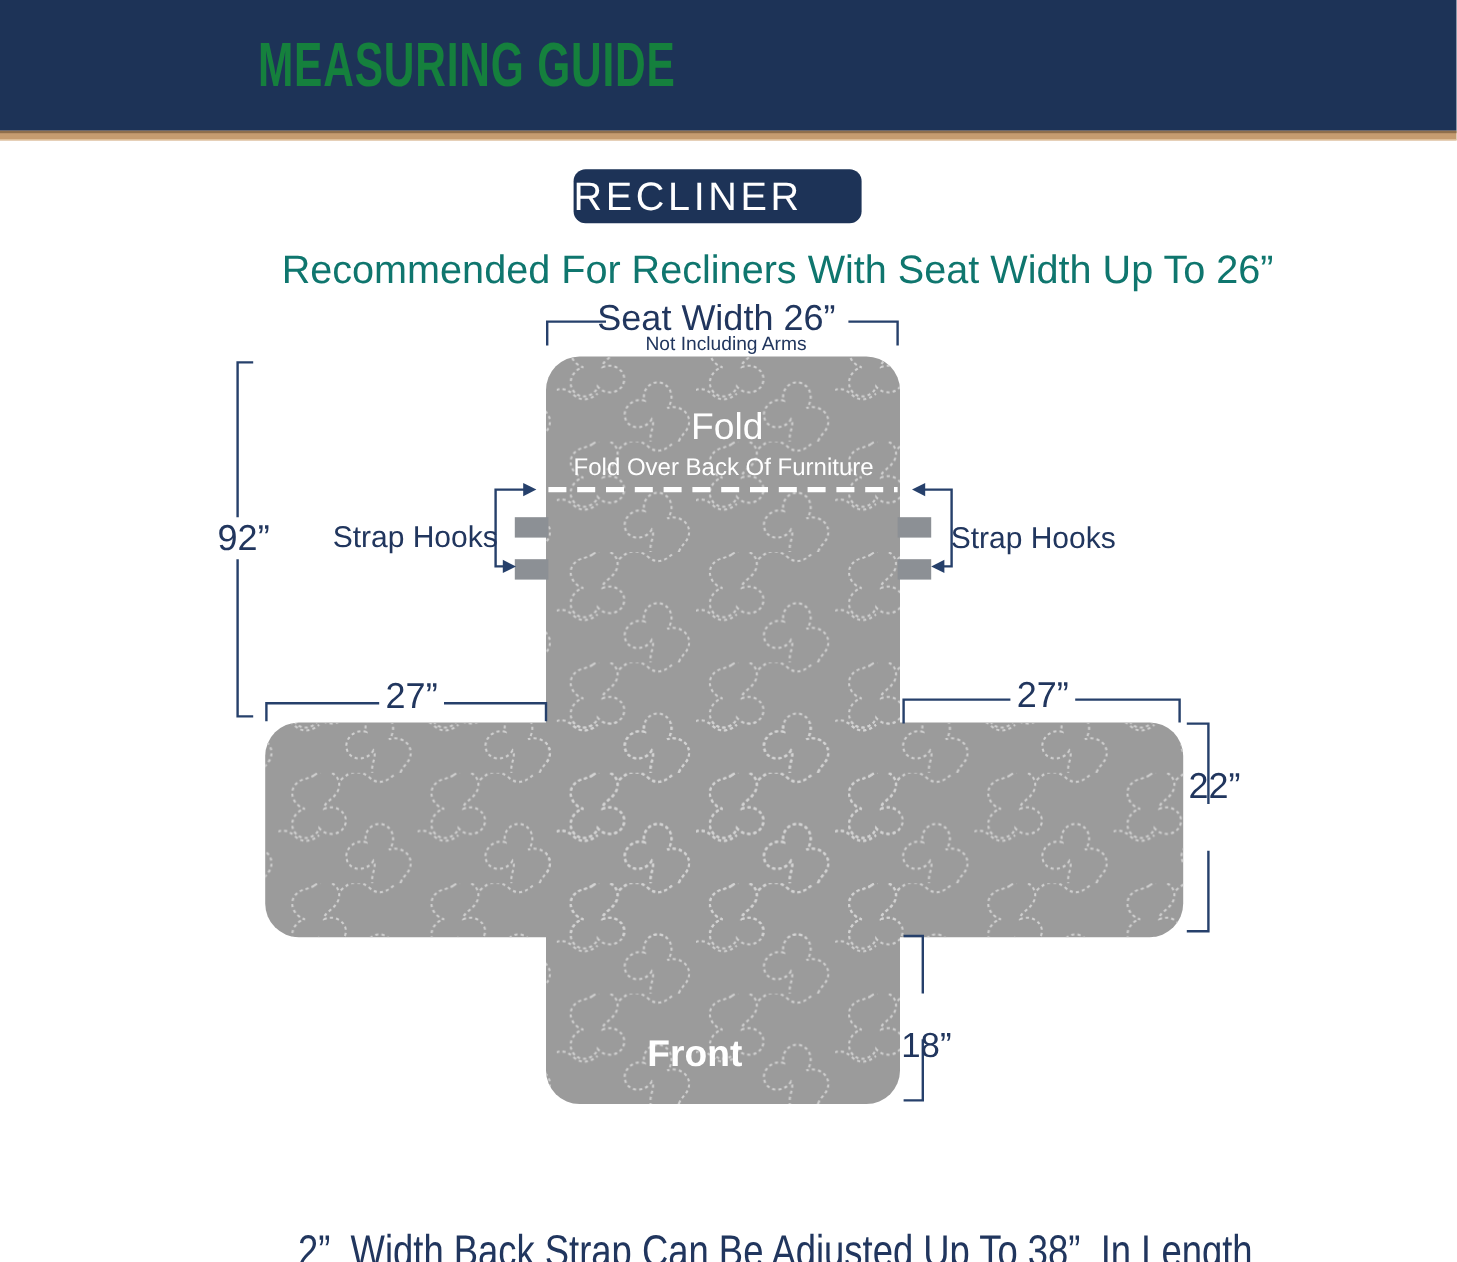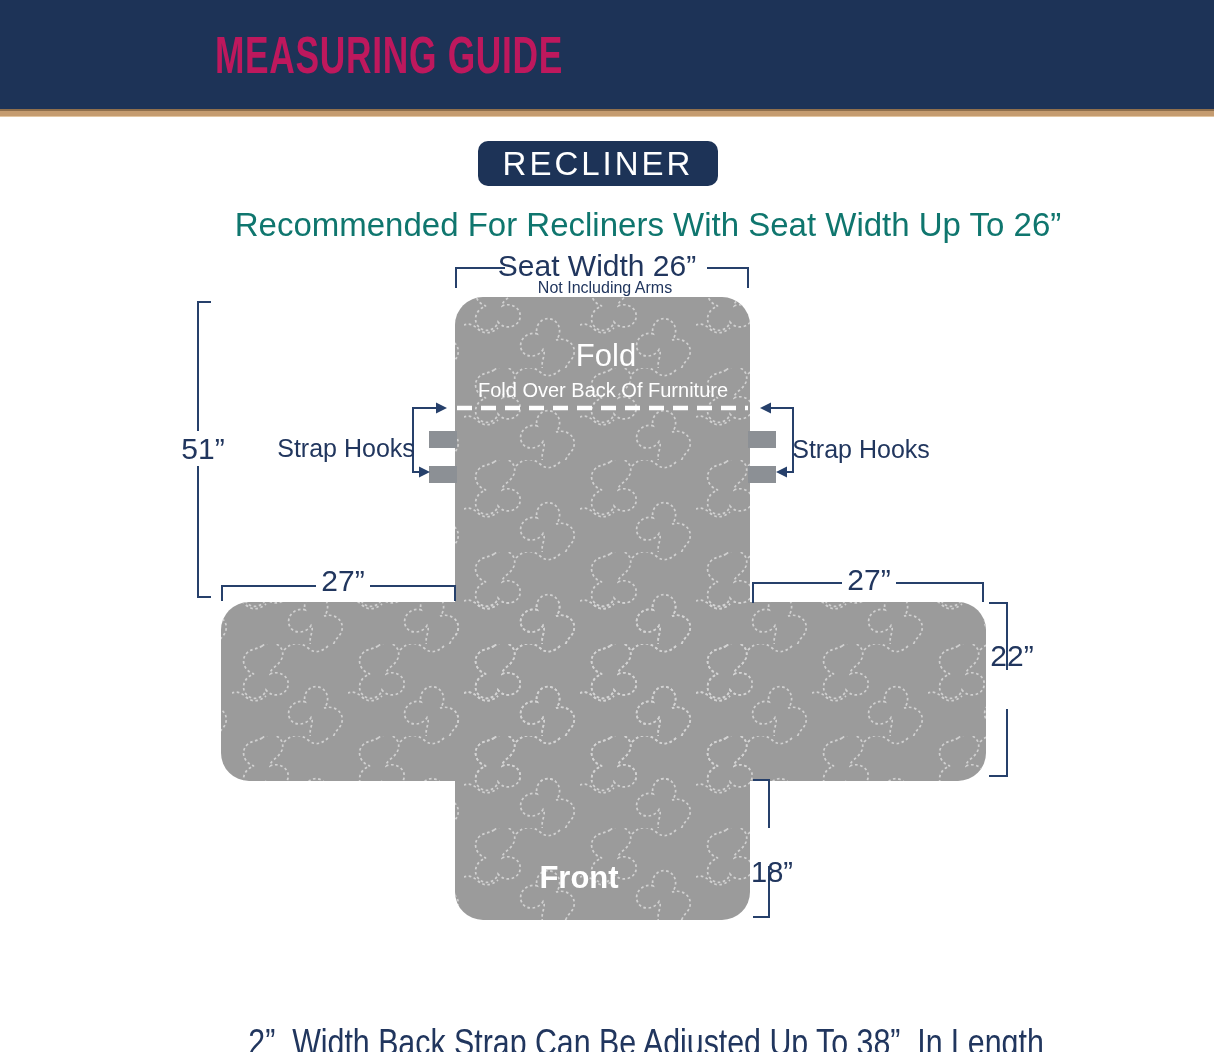--- a/index.html
+++ b/index.html
@@ -3,29 +3,29 @@
 <meta charset="utf-8">
 <style>
   html,body{margin:0;padding:0;background:#ffffff;}
   #stage{
     position:relative;width:1214px;height:1052px;background:#ffffff;overflow:hidden;
     font-family:"Liberation Sans", sans-serif;color:#21365e;
   }
   
   .header-bar{position:absolute;left:0;top:0;width:1214px;height:109px;background:#1d3357;}
   .brand{position:absolute;top:0;height:109px;display:flex;align-items:center;justify-content:center;
-         color:#be185d;font-weight:700;font-size:52px;letter-spacing:1px;white-space:nowrap;}
+         color:#15803d;font-weight:700;font-size:52px;letter-spacing:1px;white-space:nowrap;}
   .brand>span{display:inline-block;transform:scaleX(0.68);}
   .brand.left{left:89px;width:600px;}
   .brand.right{left:593px;width:600px;}
   .divider{position:absolute;left:0;top:109px;width:1214px;height:8px;background:#c59c70;
            border-top:2px solid #8f6f4c;border-bottom:1px solid #e3c6a2;box-sizing:border-box;}
   
   .badge{position:absolute;left:478px;top:141px;width:240px;height:45px;background:#1d3357;border-radius:10px;
-         display:flex;align-items:center;justify-content:center;color:#ffffff;font-size:33px;letter-spacing:3px;}
+         display:flex;align-items:center;justify-content:flex-start;color:#ffffff;font-size:33px;letter-spacing:3px;}
   .subtitle{position:absolute;left:181px;top:206px;width:934px;text-align:center;font-size:33px;color:#0f766e;white-space:nowrap;}
   
   svg.diagram{position:absolute;left:0;top:0;}
   .dim{stroke:#26406b;stroke-width:2;fill:none;stroke-linecap:square;}
   .arrow{fill:#26406b;stroke:none;}
   .qp{stroke:#d3d3d3;stroke-width:1.7;fill:none;stroke-dasharray:2.6 2.6;opacity:.95;}
   .fold-line{stroke:#ffffff;stroke-width:4.5;stroke-dasharray:15 9;fill:none;}
   
   .lbl{position:absolute;white-space:nowrap;transform:translate(-50%,-50%);z-index:2;}
   .navy{color:#21365e;}
@@ -119,21 +119,21 @@
     </g>
   </svg>
 
   <div class="lbl navy seat-width">Seat Width 26”</div>
   <div class="lbl navy not-including">Not Including Arms</div>
   <div class="lbl white back">Fold</div>
   <div class="lbl white fold">Fold Over Back Of Furniture</div>
   <div class="lbl white front">Front</div>
   <div class="lbl navy hooks-left">Strap Hooks</div>
   <div class="lbl navy hooks-right">Strap Hooks</div>
-  <div class="lbl navy dim-lbl d51">51”</div>
+  <div class="lbl navy dim-lbl d51">92”</div>
   <div class="lbl navy dim-lbl d27l">27”</div>
   <div class="lbl navy dim-lbl d27r">27”</div>
   <div class="lbl navy dim-lbl d22">22”</div>
   <div class="lbl navy dim-lbl d18">18”</div>
 
   <div class="footer-note">
     <span>2”  Width Back Strap Can Be Adjusted Up To 38”  In Length</span>
   </div>
 
 </div>

